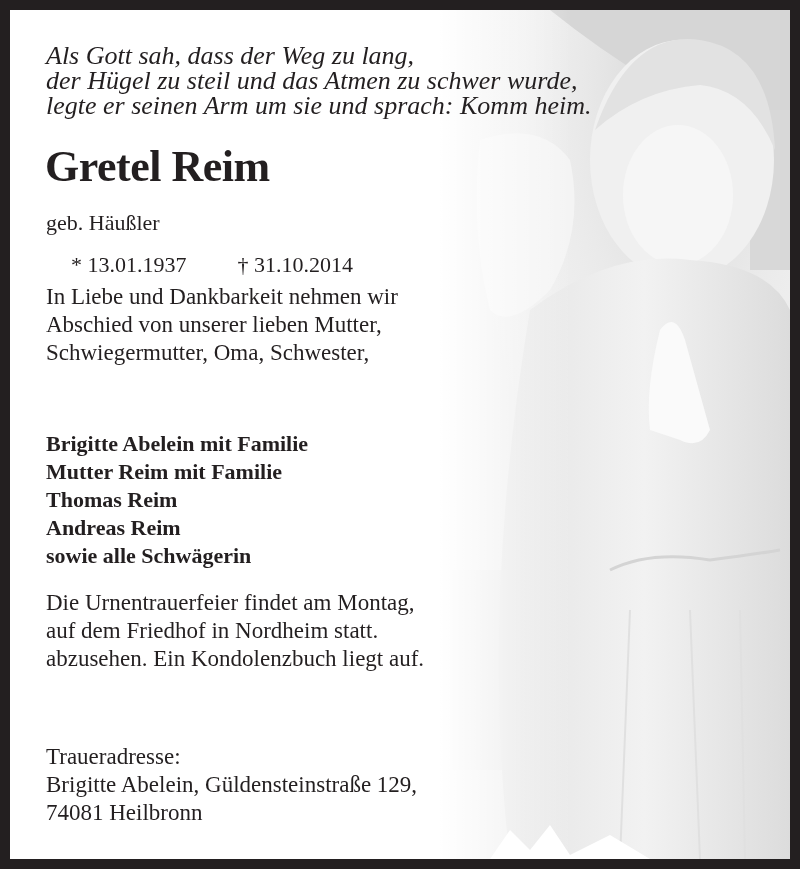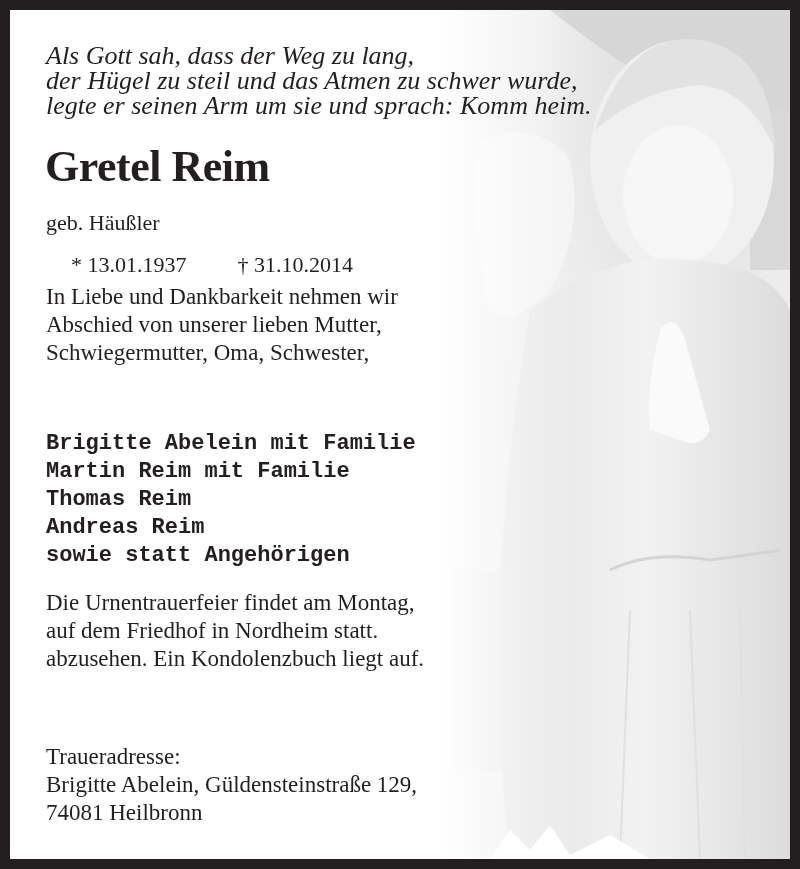--- a/index.html
+++ b/index.html
@@ -21,21 +21,21 @@
     .name {
       position: absolute; top: 122px; left: -1px;
       font-weight: bold; font-size: 44px; line-height: 70px; letter-spacing: -0.5px; white-space: nowrap;
     }
     .maiden { position: absolute; top: 199px; left: 0; font-size: 22px; line-height: 28px; }
     .dates { position: absolute; top: 241px; left: 0; font-size: 22px; line-height: 28px; white-space: pre; }
     .dates span { display: inline-block; margin-left: 25px; }
     .birth { margin-right: 26px; }
     .block { position: absolute; left: 0; font-size: 23px; line-height: 28px; white-space: nowrap; }
     .farewell { top: 273px; }
-    .mourners { top: 420px; font-weight: bold; font-size: 22px; line-height: 28px; font-family: Liberation Mono, monospace; }
+    .mourners { top: 420px; font-weight: bold; font-size: 22px; line-height: 28px; }
     .ceremony { top: 579px; }
     .address { top: 733px; }
     .block div { height: 28px; }
   </style>
 </head>
 <body>
 
 <div class="card">
 
   <svg class="bg-art" viewBox="0 0 780 849" preserveAspectRatio="none">
@@ -96,24 +96,24 @@
     <div class="dates"><span class="birth">* 13.01.1937</span><span>† 31.10.2014</span></div>
 
     <div class="block farewell">
       <div>In Liebe und Dankbarkeit nehmen wir</div>
       <div>Abschied von unserer lieben Mutter,</div>
       <div>Schwiegermutter, Oma, Schwester,</div>
     </div>
 
     <div class="block mourners">
       <div>Brigitte Abelein mit Familie</div>
-      <div>Martin Reim mit Familie</div>
+      <div>Mutter Reim mit Familie</div>
       <div>Thomas Reim</div>
       <div>Andreas Reim</div>
-      <div>sowie statt Angehörigen</div>
+      <div>sowie alle Schwägerin</div>
     </div>
 
     <div class="block ceremony">
       <div>Die Urnentrauerfeier findet am Montag,</div>
       <div>auf dem Friedhof in Nordheim statt.</div>
       <div>abzusehen. Ein Kondolenzbuch liegt auf.</div>
     </div>
 
     <div class="block address">
       <div>Traueradresse:</div>

